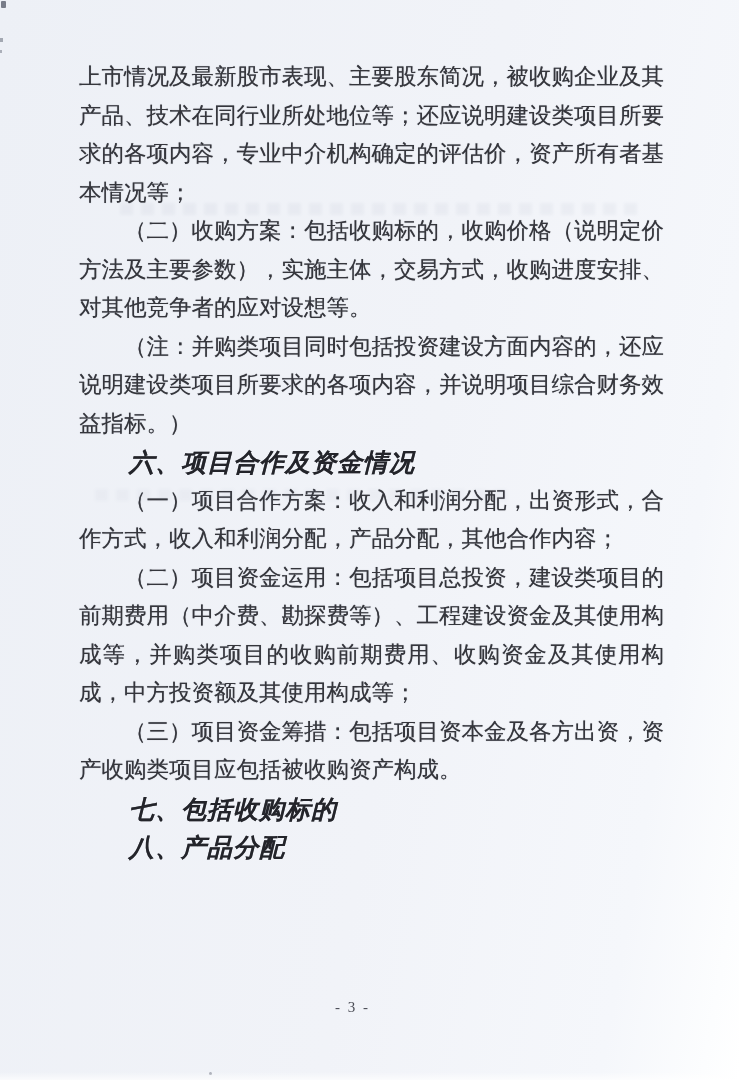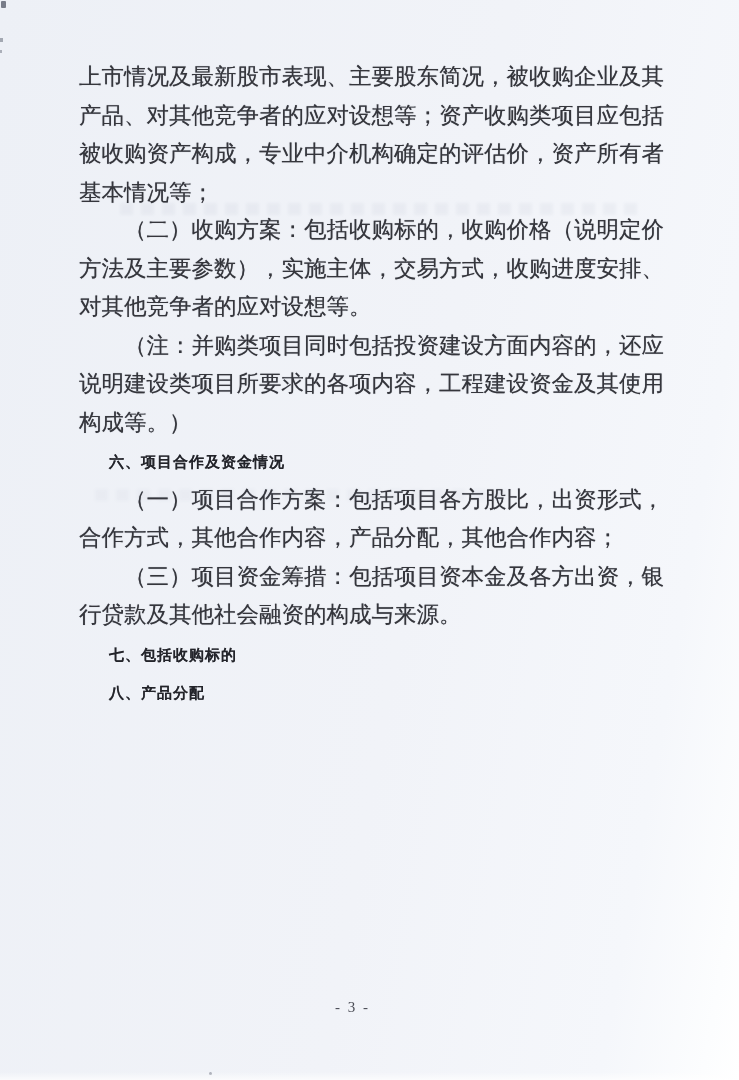--- a/index.html
+++ b/index.html
@@ -21,30 +21,31 @@
     width: 585px;
   }
   .para {
     font-size: 22.5px;
     line-height: 38.5px;
     color: #35363c;
     text-align: justify;
     text-align-last: left;
     text-shadow: 0 0 0.7px rgba(55,58,70,0.65);
   }
-  .para.indent { text-indent: 2em; font-family: Liberation Mono, monospace; }
+  .para.indent { text-indent: 2em; }
   .heading {
     font-family: "Liberation Sans", "DejaVu Sans", sans-serif;
     font-weight: bold;
-    font-size: 15px;
+    font-size: 25px;
     line-height: 38.5px;
     color: #23242a;
     text-indent: 2em;
     letter-spacing: 1px;
     text-shadow: 0 0 0.6px rgba(30,32,40,0.6);
+    font-style: italic;
   }
   .footer {
     position: absolute;
     top: 998px;
     left: 0;
     width: 739px;
     text-align: center;
   }
   .page-number {
     display: inline-block;
@@ -75,26 +76,27 @@
     width: 739px; height: 8px;
     background: linear-gradient(to bottom, rgba(255,255,255,0), rgba(255,255,255,0.7));
   }
 </style>
 </head>
 <body>
 
 <div class="page">
 
   <div class="content">
-    <p class="para">上市情况及最新股市表现、主要股东简况，被收购企业及其产品、对其他竞争者的应对设想等；资产收购类项目应包括被收购资产构成，专业中介机构确定的评估价，资产所有者基本情况等；</p>
+    <p class="para">上市情况及最新股市表现、主要股东简况，被收购企业及其产品、技术在同行业所处地位等；还应说明建设类项目所要求的各项内容，专业中介机构确定的评估价，资产所有者基本情况等；</p>
     <p class="para indent">（二）收购方案：包括收购标的，收购价格（说明定价方法及主要参数），实施主体，交易方式，收购进度安排、对其他竞争者的应对设想等。</p>
-    <p class="para indent">（注：并购类项目同时包括投资建设方面内容的，还应说明建设类项目所要求的各项内容，工程建设资金及其使用构成等。）</p>
+    <p class="para indent">（注：并购类项目同时包括投资建设方面内容的，还应说明建设类项目所要求的各项内容，并说明项目综合财务效益指标。）</p>
     <h2 class="heading">六、项目合作及资金情况</h2>
-    <p class="para indent">（一）项目合作方案：包括项目各方股比，出资形式，合作方式，其他合作内容，产品分配，其他合作内容；</p>
-    <p class="para indent">（三）项目资金筹措：包括项目资本金及各方出资，银行贷款及其他社会融资的构成与来源。</p>
+    <p class="para indent">（一）项目合作方案：收入和利润分配，出资形式，合作方式，收入和利润分配，产品分配，其他合作内容；</p>
+    <p class="para indent">（二）项目资金运用：包括项目总投资，建设类项目的前期费用（中介费、勘探费等）、工程建设资金及其使用构成等，并购类项目的收购前期费用、收购资金及其使用构成，中方投资额及其使用构成等；</p>
+    <p class="para indent">（三）项目资金筹措：包括项目资本金及各方出资，资产收购类项目应包括被收购资产构成。</p>
     <h2 class="heading">七、包括收购标的</h2>
     <h2 class="heading">八、产品分配</h2>
   </div>
 
   <div class="footer">
     <span class="page-number">- 3 -</span>
   </div>
 
   <div class="ghost ghost-1"></div>
   <div class="ghost ghost-2"></div>

